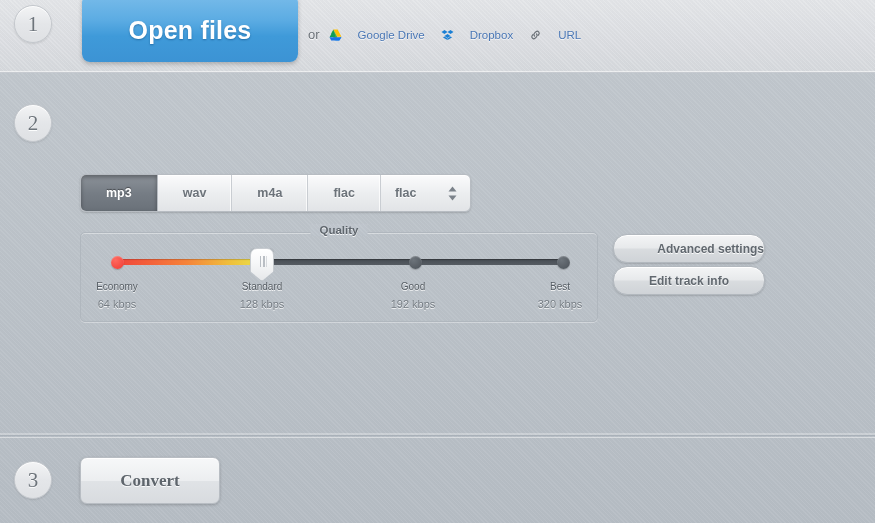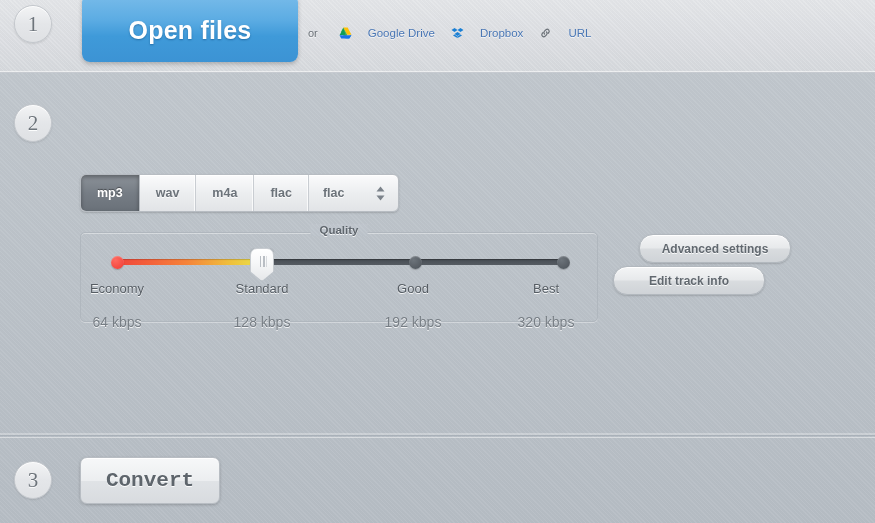--- a/index.html
+++ b/index.html
@@ -100,22 +100,22 @@
   .cloud-row {
     position: absolute;
     left: 308px; top: 27px;
     display: flex;
     align-items: center;
     gap: 7px;
     font-size: 11.5px;
   }
   .or-label {
     color: #6a7077;
-    font-size: 11px;
-    margin-right: 14px;
+    font-size: 13px;
+    margin-right: 2px;
     text-shadow: 0 1px 0 rgba(255,255,255,0.8);
   }
   .cloud-link {
     display: flex;
     align-items: center;
     gap: 16px;
     color: #4a77b5;
     font-size: 11.5px;
     text-decoration: none;
     cursor: pointer;
@@ -135,21 +135,21 @@
     border-radius: 6px;
     background: linear-gradient(180deg, #fbfbfc 0%, #eceef0 50%, #e2e4e7 100%);
     border: 1px solid #b7bcc2;
     box-shadow: 0 1px 2px rgba(0,0,0,0.16), inset 0 1px 0 rgba(255,255,255,0.9);
     overflow: hidden;
   }
   .fmt {
     display: flex;
     align-items: center;
     justify-content: center;
-    padding: 0 16px;
+    padding: 0 25px;
     font-size: 12.5px;
     font-weight: bold;
     color: #6c737a;
     text-shadow: 0 1px 0 rgba(255,255,255,0.9);
     border-right: 1px solid #c9cdd2;
     box-shadow: inset -1px 0 0 rgba(255,255,255,0.75);
     cursor: pointer;
     white-space: nowrap;
   }
   .fmt.active {
@@ -256,61 +256,61 @@
     width: 518px; height: 36px;
   }
   .qlabel {
     position: absolute;
     transform: translateX(-50%);
     text-align: center;
     white-space: nowrap;
   }
   .qlabel .name {
     display: block;
-    font-size: 13px;
+    font-size: 10px;
     color: #565d64;
     text-shadow: 0 1px 0 rgba(255,255,255,0.85);
   }
   .qlabel .rate {
     display: block;
-    font-size: 14px;
+    font-size: 11px;
     color: #767d84;
-    margin-top: 18px;
+    margin-top: 6px;
     text-shadow: 0 1px 0 rgba(255,255,255,0.8);
   }
 
   
   .side-btn {
     position: absolute;
     width: 152px; height: 29px;
     border-radius: 14px;
     border: 1px solid #b2b8be;
     background: linear-gradient(180deg, #f4f5f6 0%, #e7e9eb 48%, #d9dcdf 52%, #cfd3d7 100%);
     box-shadow: 0 1px 2px rgba(0,0,0,0.16), inset 0 1px 0 rgba(255,255,255,0.95);
     font-family: "Liberation Sans", sans-serif;
     font-size: 12px;
     font-weight: bold;
     color: #61686f;
     text-shadow: 0 1px 0 rgba(255,255,255,0.9);
     cursor: pointer;
   }
-  #advanced-settings-button { left: 639px; top: 160px; }
+  #advanced-settings-button { left: 613px; top: 160px; text-align: right; }
   #edit-track-info-button   { left: 613px; top: 192px; }
 
   
   .convert-btn {
     position: absolute;
     left: 80px; top: 20px;
     width: 140px; height: 47px;
     border-radius: 7px;
     border: 1px solid #b8bdc3;
     background: linear-gradient(180deg, #f7f8f9 0%, #eceef0 50%, #e0e3e6 52%, #d8dbdf 100%);
     box-shadow: 0 1px 3px rgba(0,0,0,0.20), inset 0 1px 0 rgba(255,255,255,0.95);
-    font-family: Liberation Mono, monospace;
-    font-size: 21px;
+    font-family: Liberation Serif, serif;
+    font-size: 17px;
     font-weight: bold;
     color: #5e656c;
     text-shadow: 0 1px 0 rgba(255,255,255,0.9);
     cursor: pointer;
   }
 </style>
 </head>
 <body>
 
 <div class="app">
@@ -414,21 +414,21 @@
           <span class="rate">64 kbps</span>
         </div>
         <div class="qlabel" style="left:181px;">
           <span class="name">Standard</span>
           <span class="rate">128 kbps</span>
         </div>
         <div class="qlabel" style="left:332px;">
           <span class="name">Good</span>
           <span class="rate">192 kbps</span>
         </div>
-        <div class="qlabel" style="left:465px;">
+        <div class="qlabel" style="left:479px;">
           <span class="name">Best</span>
           <span class="rate">320 kbps</span>
         </div>
       </div>
     </div>
 
     <button class="side-btn" id="advanced-settings-button">Advanced settings</button>
 
     <button class="side-btn" id="edit-track-info-button">Edit track info</button>
   </div>

